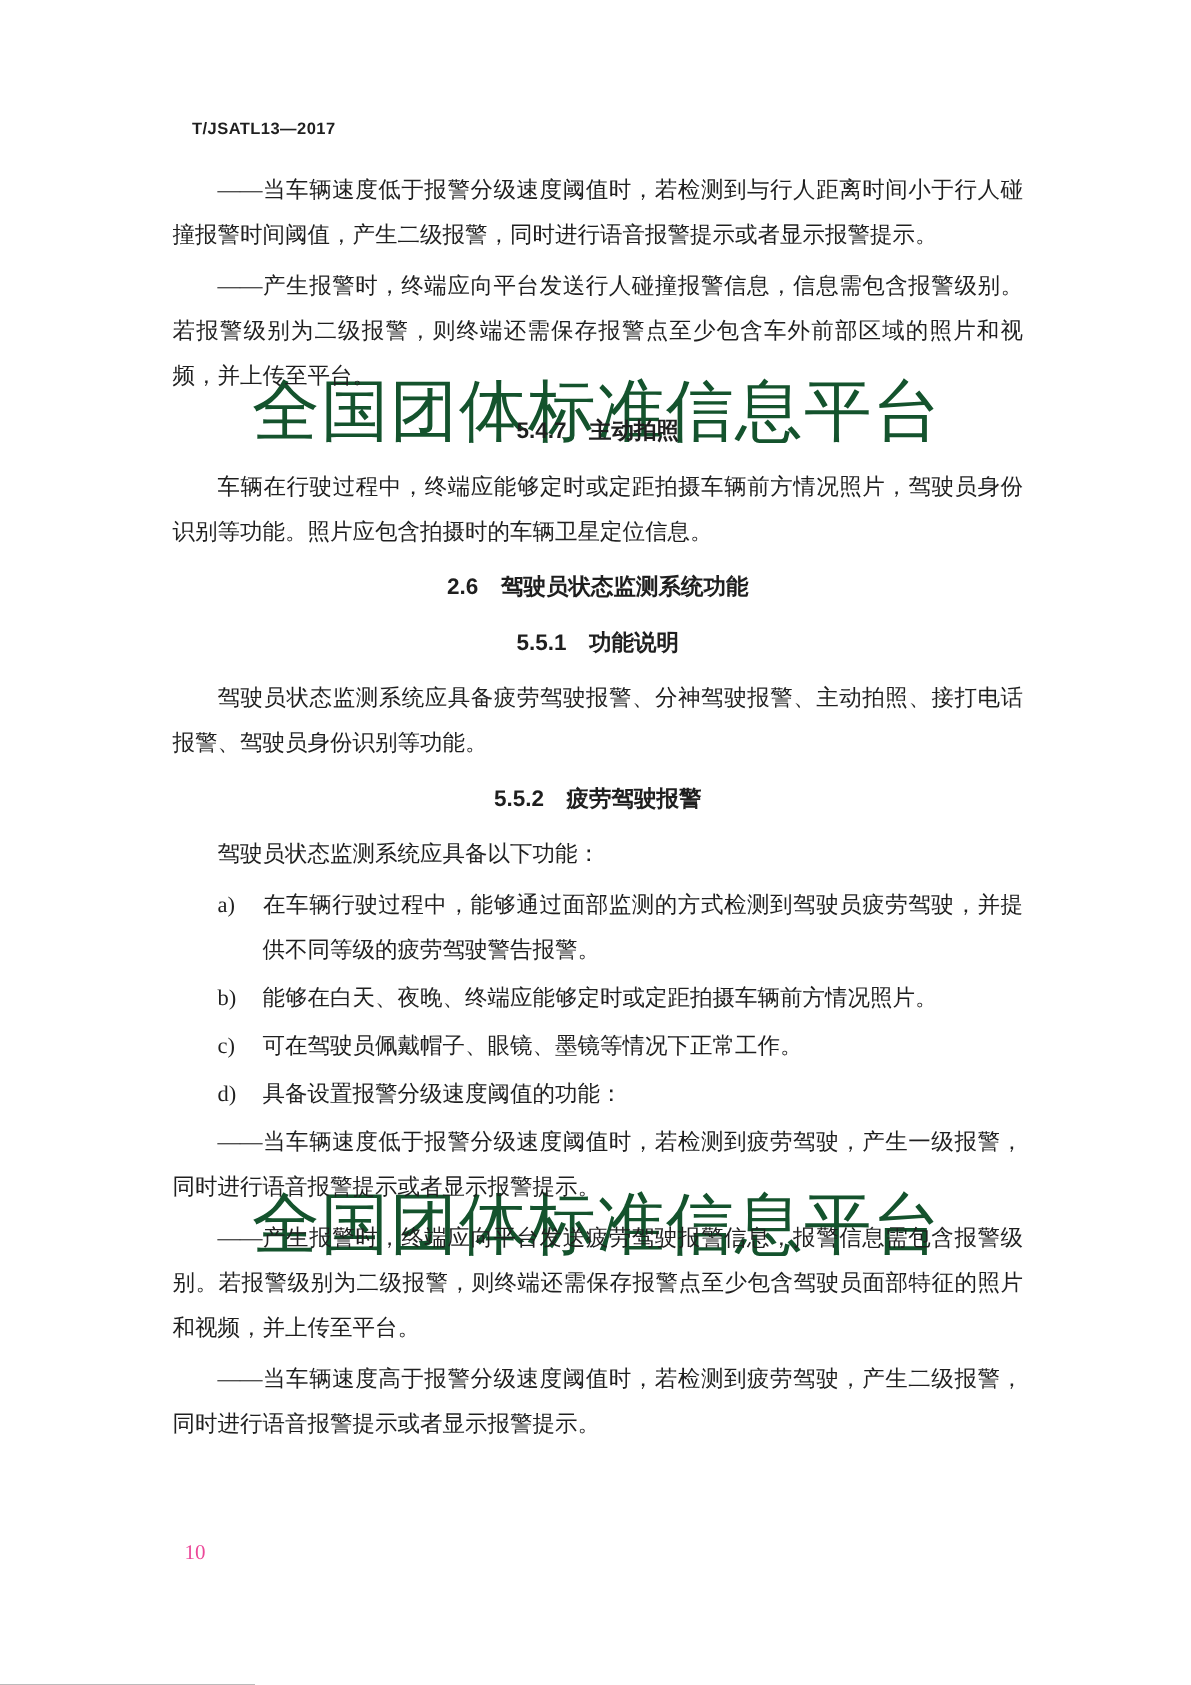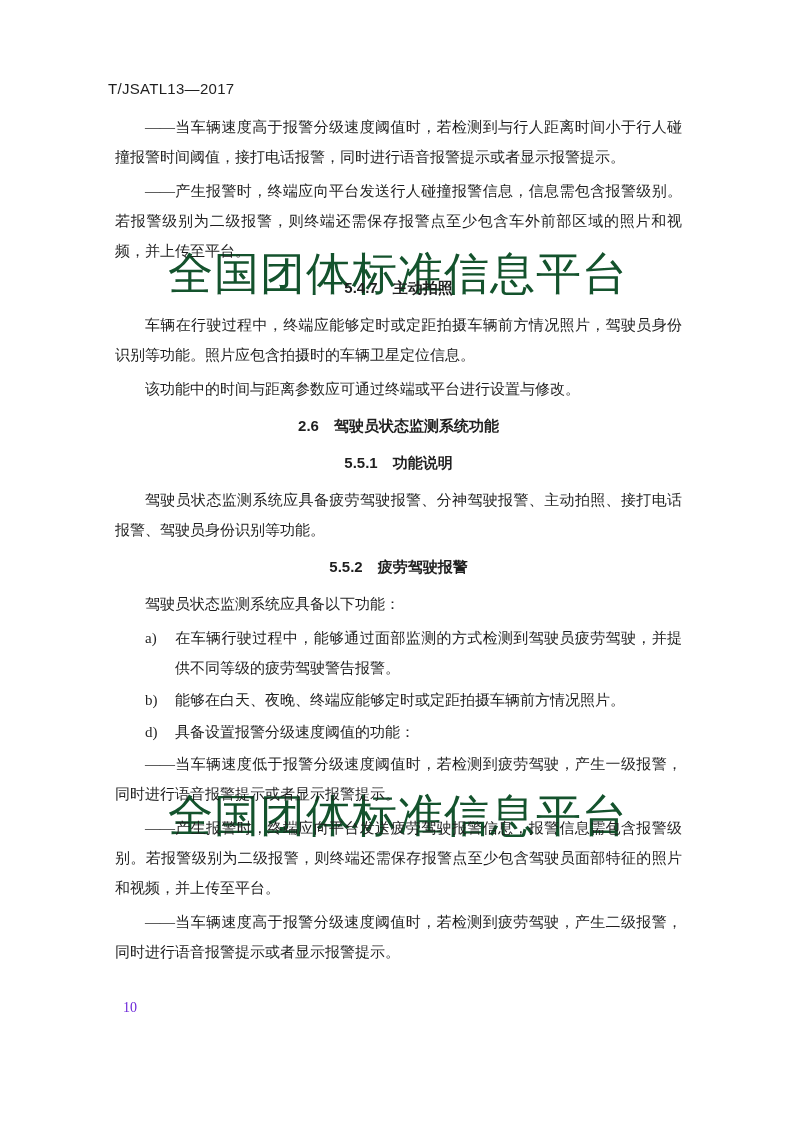--- a/index.html
+++ b/index.html
@@ -20,24 +20,24 @@
     letter-spacing:1px;
     color:#14532d;
     white-space:nowrap;
     z-index:0;
     user-select:none;
   }
   .wm-1 { top:244px; }
   .wm-2 { top:786px; }
   .doc-header {
     position:absolute;
-    top:80px; left:108px;
+    top:80px; left:128px;
     font-family:"Liberation Sans","DejaVu Sans",sans-serif;
-    font-size:15px;
-    font-weight:normal;
+    font-size:11px;
+    font-weight:bold;
     letter-spacing:0.3px;
     z-index:1;
   }
   .doc-body {
     position:absolute;
     top:112px; left:115px;
     width:567px;
     font-size:15px;
     line-height:30px;
     text-align:justify;
@@ -62,47 +62,46 @@
     text-indent:0;
   }
   .li-label {
     display:inline-block;
     width:2em;
     margin-left:-2em;
     text-indent:0;
   }
   .page-number {
     position:absolute;
-    left:123px; top:1000px;
+    left:123px; top:1028px;
     font-size:14px;
-    color:#6d28d9;
+    color:#ec4899;
     z-index:1;
   }
 </style>
 </head>
 <body>
 
 <div class="page">
 
   <div class="watermark wm-1">全国团体标准信息平台</div>
   <div class="watermark wm-2">全国团体标准信息平台</div>
 
   <header class="doc-header">T/JSATL13—2017</header>
 
   <main class="doc-body">
 
-    <p class="para">——当车辆速度高于报警分级速度阈值时，若检测到与行人距离时间小于行人碰撞报警时间阈值，接打电话报警，同时进行语音报警提示或者显示报警提示。</p>
+    <p class="para">——当车辆速度低于报警分级速度阈值时，若检测到与行人距离时间小于行人碰撞报警时间阈值，产生二级报警，同时进行语音报警提示或者显示报警提示。</p>
     <p class="para">——产生报警时，终端应向平台发送行人碰撞报警信息，信息需包含报警级别。若报警级别为二级报警，则终端还需保存报警点至少包含车外前部区域的照片和视频，并上传至平台。</p>
 
     <h3 class="heading">
       <span class="h-num">5.4.7</span><span class="h-title">主动拍照</span>
     </h3>
 
     <p class="para">车辆在行驶过程中，终端应能够定时或定距拍摄车辆前方情况照片，驾驶员身份识别等功能。照片应包含拍摄时的车辆卫星定位信息。</p>
-    <p class="para">该功能中的时间与距离参数应可通过终端或平台进行设置与修改。</p>
 
     <h3 class="heading">
       <span class="h-num">2.6</span><span class="h-title">驾驶员状态监测系统功能</span>
     </h3>
 
     <h3 class="heading">
       <span class="h-num">5.5.1</span><span class="h-title">功能说明</span>
     </h3>
 
     <p class="para">驾驶员状态监测系统应具备疲劳驾驶报警、分神驾驶报警、主动拍照、接打电话报警、驾驶员身份识别等功能。</p>
@@ -113,20 +112,23 @@
 
     <p class="para">驾驶员状态监测系统应具备以下功能：</p>
 
     <p class="list-item">
       <span class="li-label">a)</span><span class="li-text">在车辆行驶过程中，能够通过面部监测的方式检测到驾驶员疲劳驾驶，并提供不同等级的疲劳驾驶警告报警。</span>
     </p>
     <p class="list-item">
       <span class="li-label">b)</span><span class="li-text">能够在白天、夜晚、终端应能够定时或定距拍摄车辆前方情况照片。</span>
     </p>
     <p class="list-item">
+      <span class="li-label">c)</span><span class="li-text">可在驾驶员佩戴帽子、眼镜、墨镜等情况下正常工作。</span>
+    </p>
+    <p class="list-item">
       <span class="li-label">d)</span><span class="li-text">具备设置报警分级速度阈值的功能：</span>
     </p>
 
     <p class="para">——当车辆速度低于报警分级速度阈值时，若检测到疲劳驾驶，产生一级报警，同时进行语音报警提示或者显示报警提示。</p>
     <p class="para">——产生报警时，终端应向平台发送疲劳驾驶报警信息，报警信息需包含报警级别。若报警级别为二级报警，则终端还需保存报警点至少包含驾驶员面部特征的照片和视频，并上传至平台。</p>
     <p class="para">——当车辆速度高于报警分级速度阈值时，若检测到疲劳驾驶，产生二级报警，同时进行语音报警提示或者显示报警提示。</p>
 
   </main>
 
   <footer class="page-number">10</footer>

